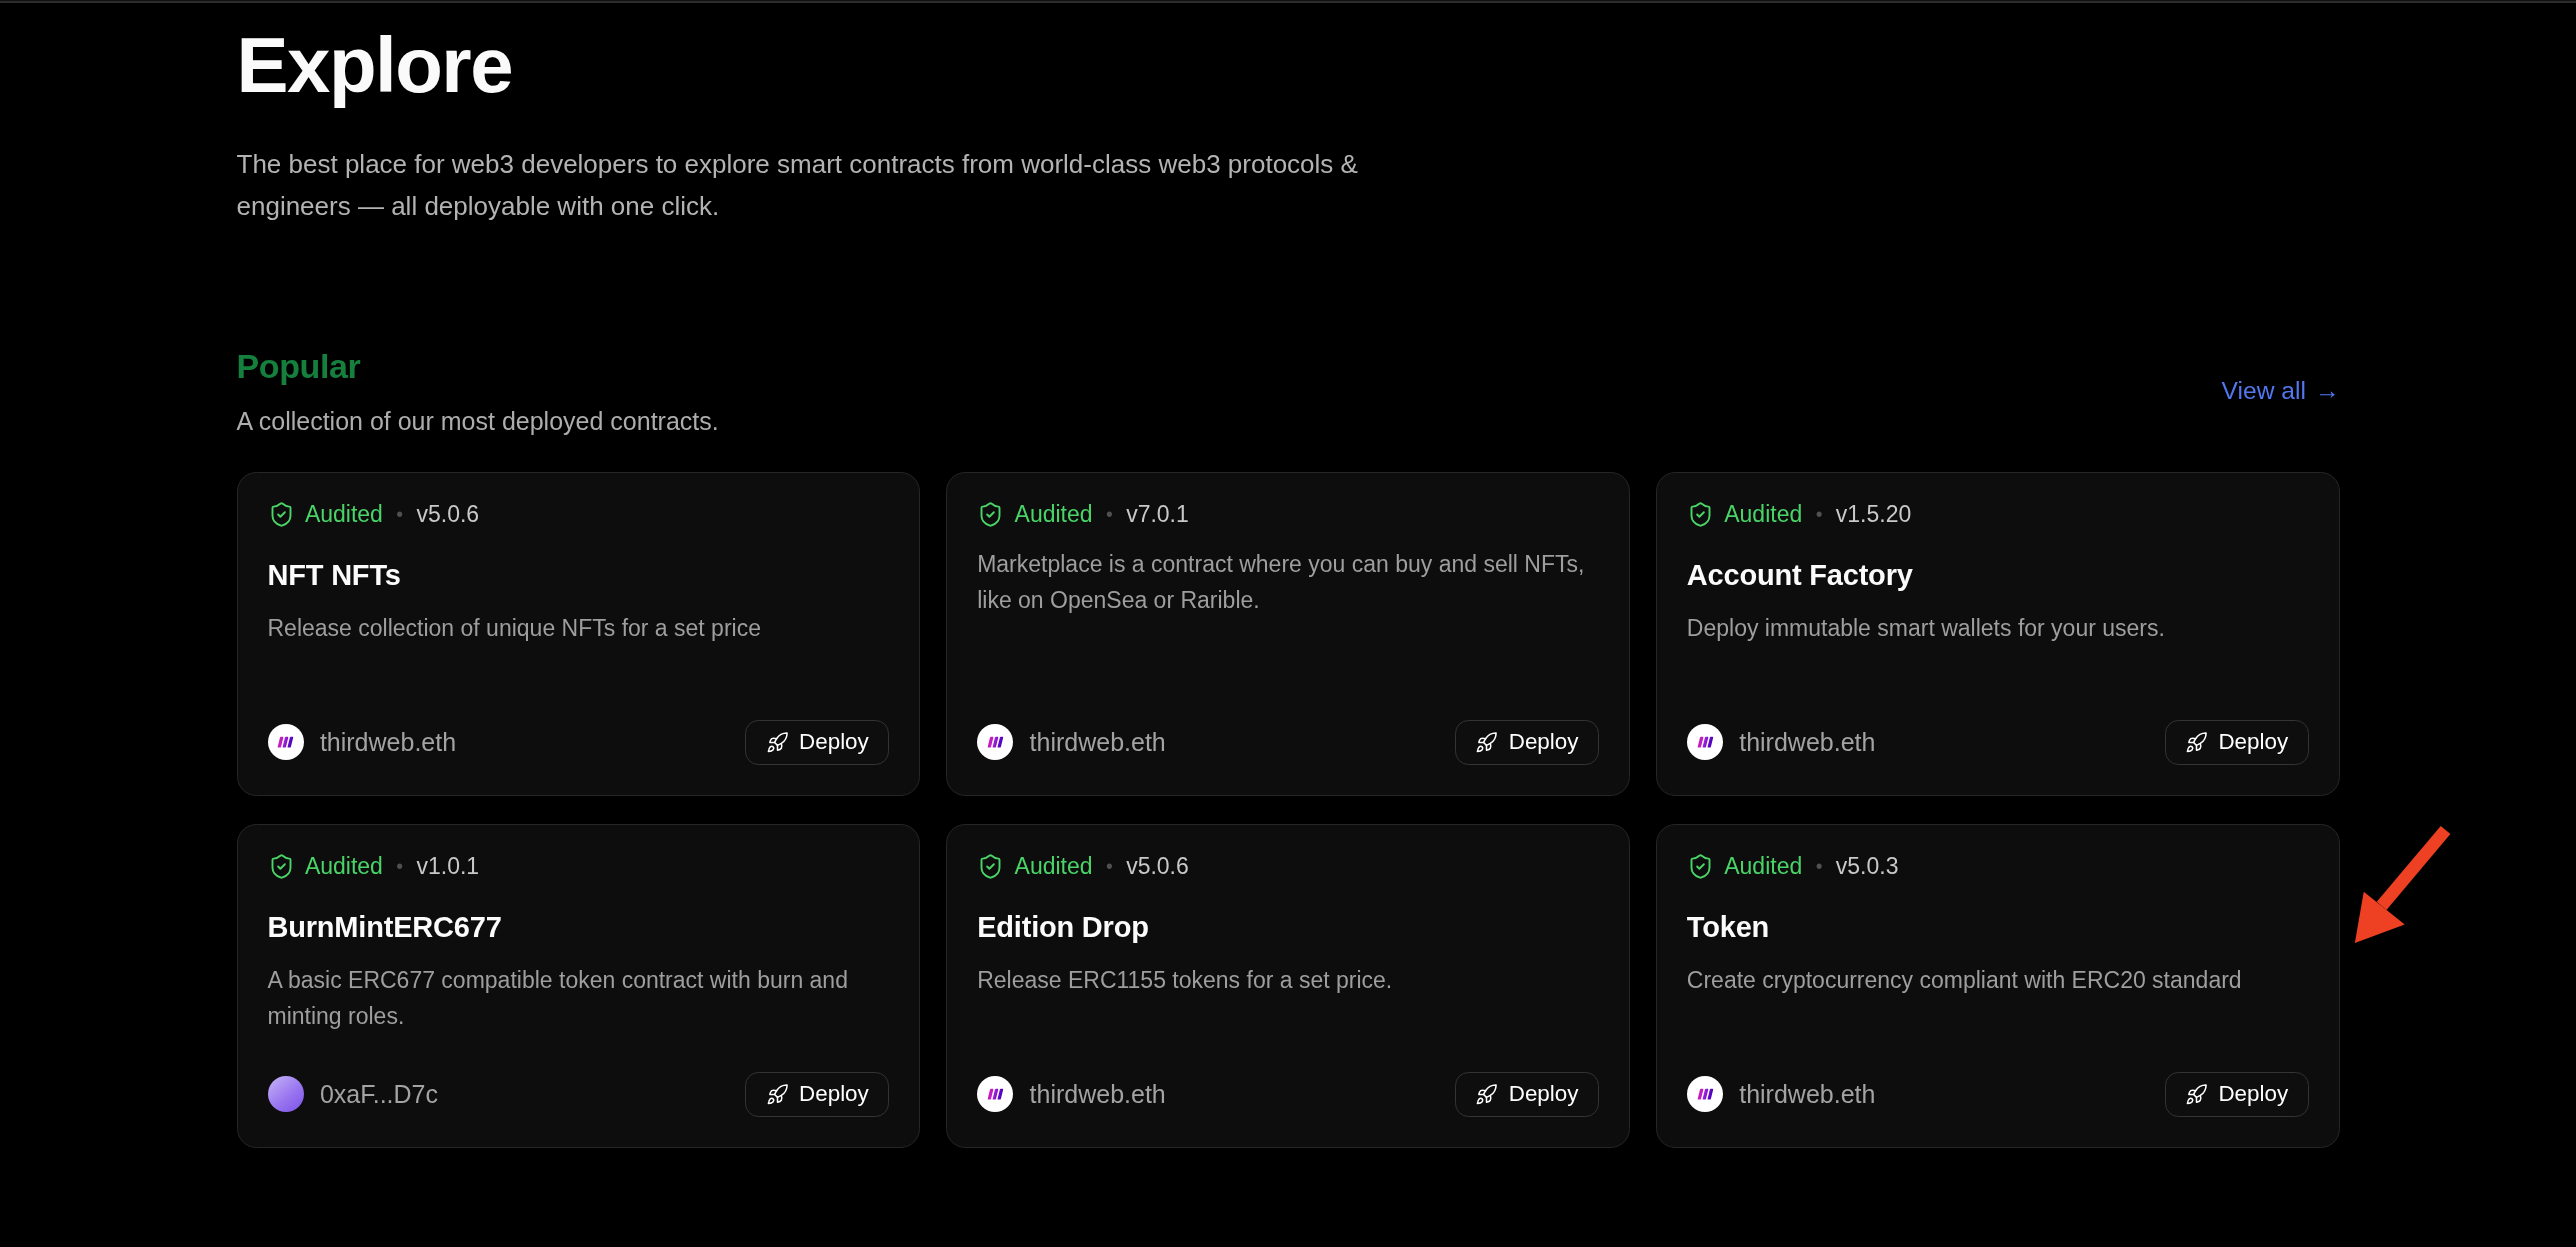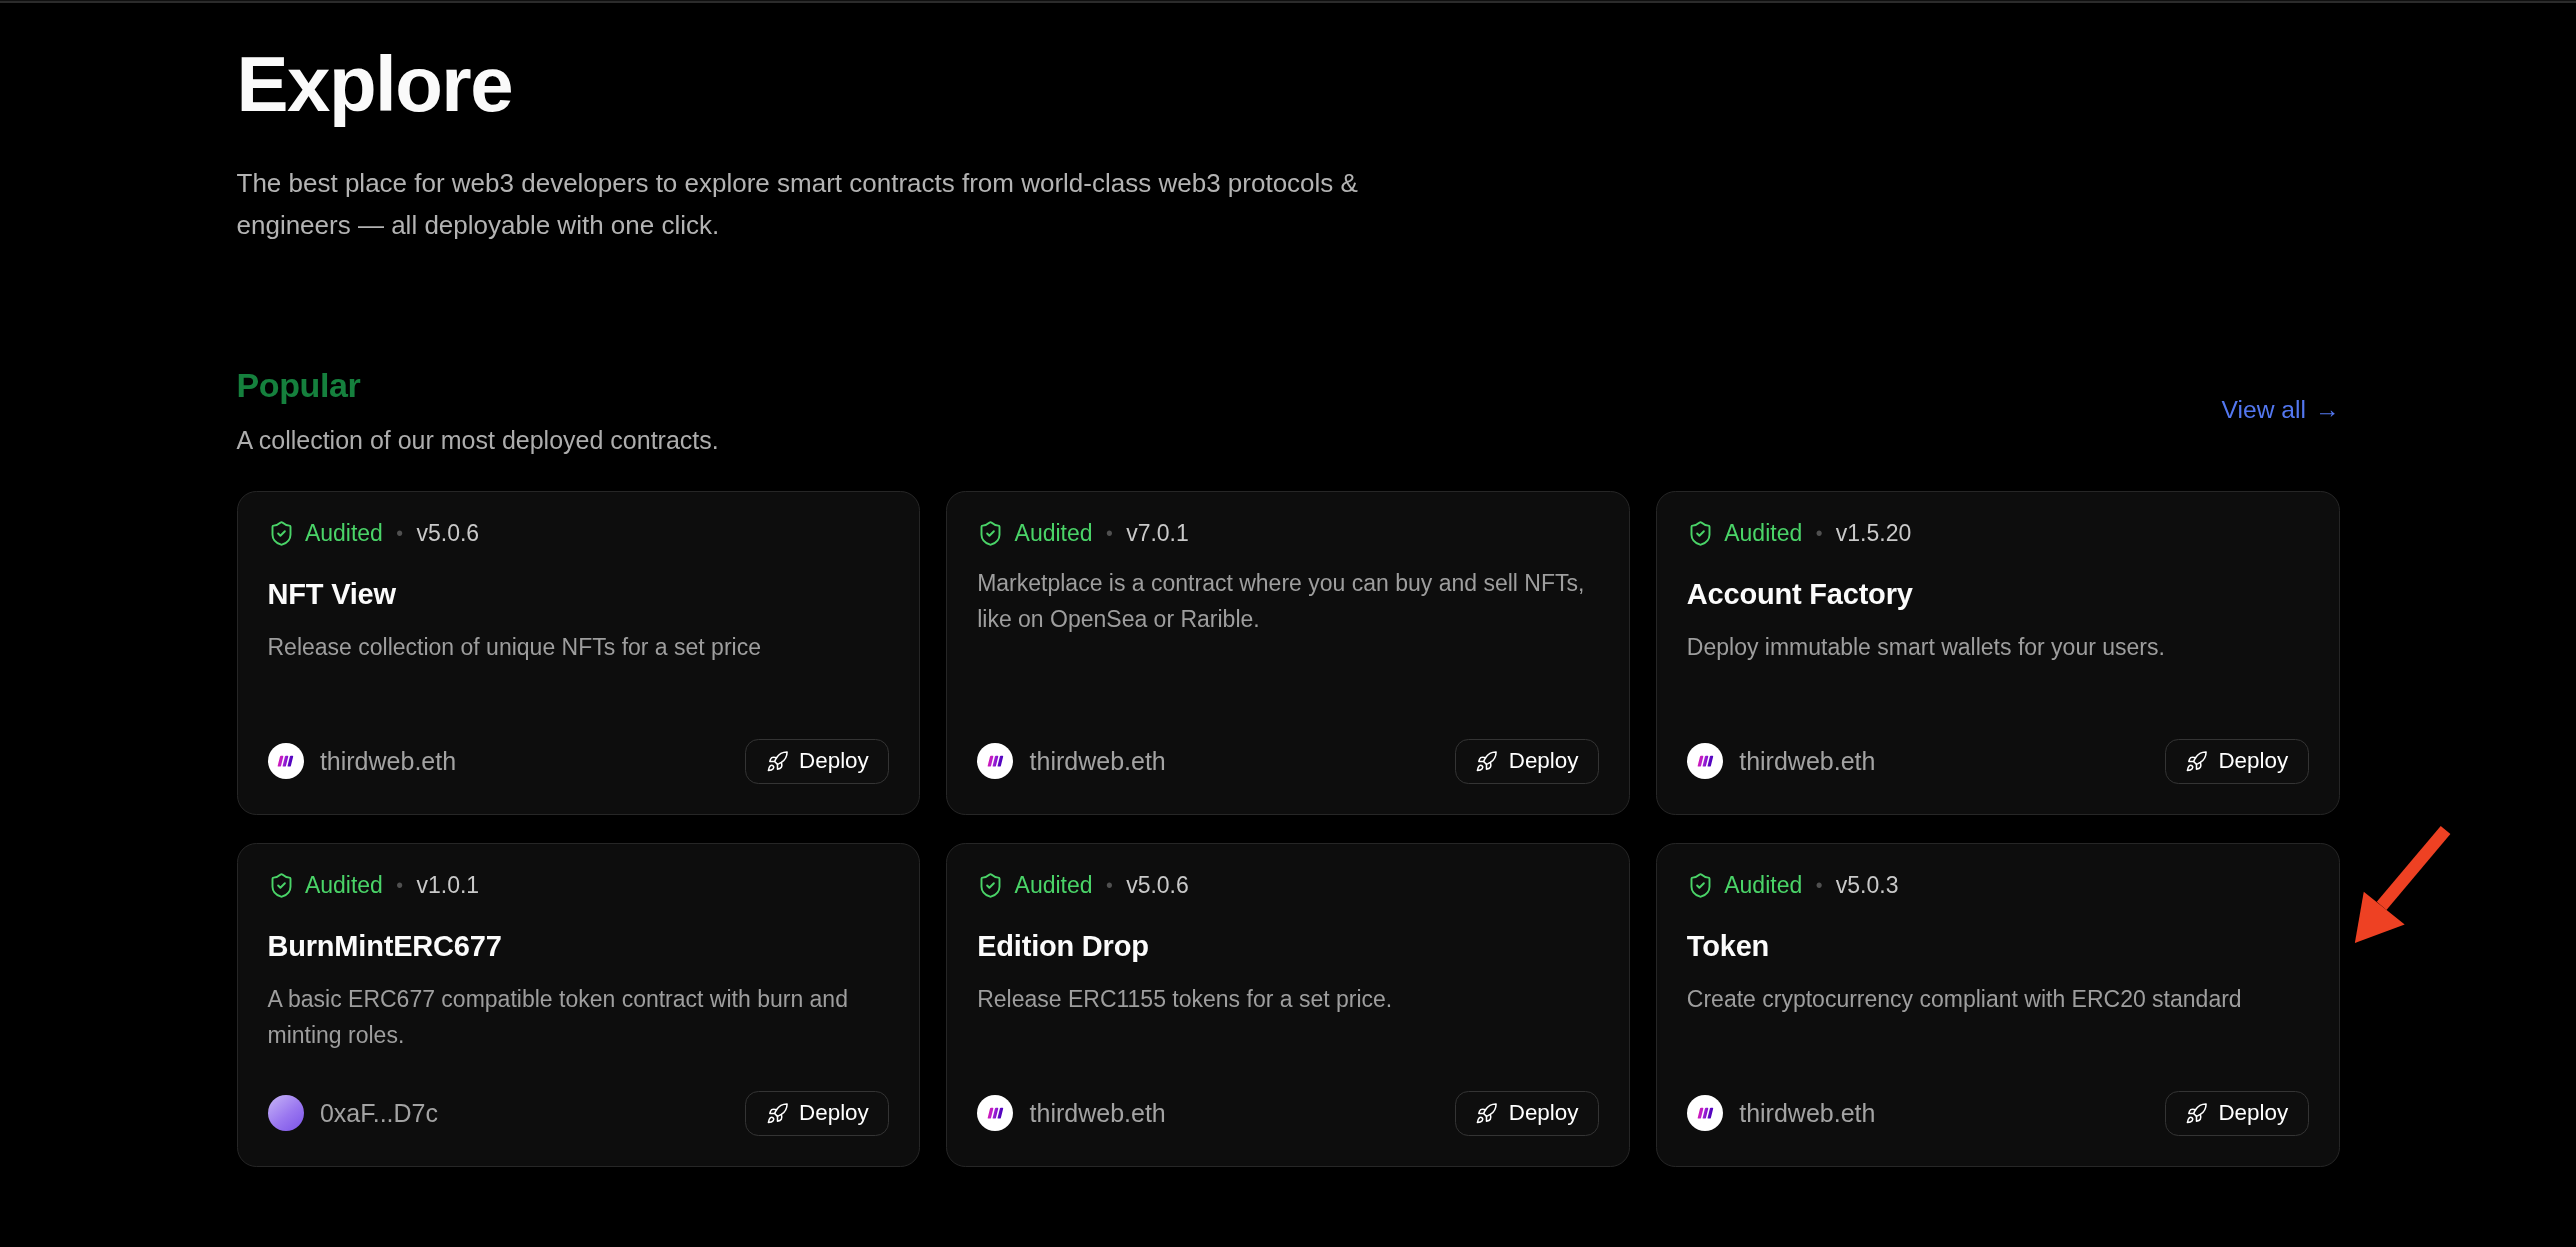--- a/index.html
+++ b/index.html
@@ -12,21 +12,21 @@
     overflow:hidden;
   }
   .top-strip {
     width:100%; height:3px;
     background:#101010;
     border-bottom:2.2px solid #2b2b2b;
   }
   .container {
     width:2103px;
     margin:0 auto;
-    padding-top:39px;
+    padding-top:20px;
   }
   h1.page-title {
     font-size:78px;
     font-weight:800;
     letter-spacing:-1.5px;
     color:#fafafa;
     line-height:1.1;
   }
   .page-desc {
     margin-top:34px;
@@ -184,21 +184,21 @@
       <span class="shield">
         <svg viewBox="0 0 24 24" fill="none" stroke="currentColor" stroke-width="1.7" stroke-linecap="round" stroke-linejoin="round">
           <path d="M20 13c0 5-3.5 7.5-7.66 8.95a1 1 0 0 1-.67-.01C7.5 20.5 4 18 4 13V6a1 1 0 0 1 1-1c2 0 4.5-1.2 6.24-2.72a1 1 0 0 1 1.52 0C14.5 3.8 17 5 19 5a1 1 0 0 1 1 1z"></path>
           <path d="m9 12 2 2 4-4"></path>
         </svg>
       </span>
       <span class="audited">Audited</span>
       <span class="dot">•</span>
       <span class="version">v5.0.6</span>
     </div>
-    <h3 class="card-title">NFT View</h3>
+    <h3 class="card-title">NFT NFTs</h3>
     <p class="card-desc">Release collection of unique NFTs for a set price</p>
     <div class="card-footer">
       <span class="avatar" data-avatar="thirdweb">
         <svg viewBox="0 0 100 100" xmlns="http://www.w3.org/2000/svg">
           <defs>
             <linearGradient id="twg" gradientUnits="userSpaceOnUse" x1="18" y1="50" x2="88" y2="50">
               <stop offset="0" stop-color="#f213a4"></stop>
               <stop offset="0.55" stop-color="#a421d6"></stop>
               <stop offset="1" stop-color="#5204bf"></stop>
             </linearGradient>

